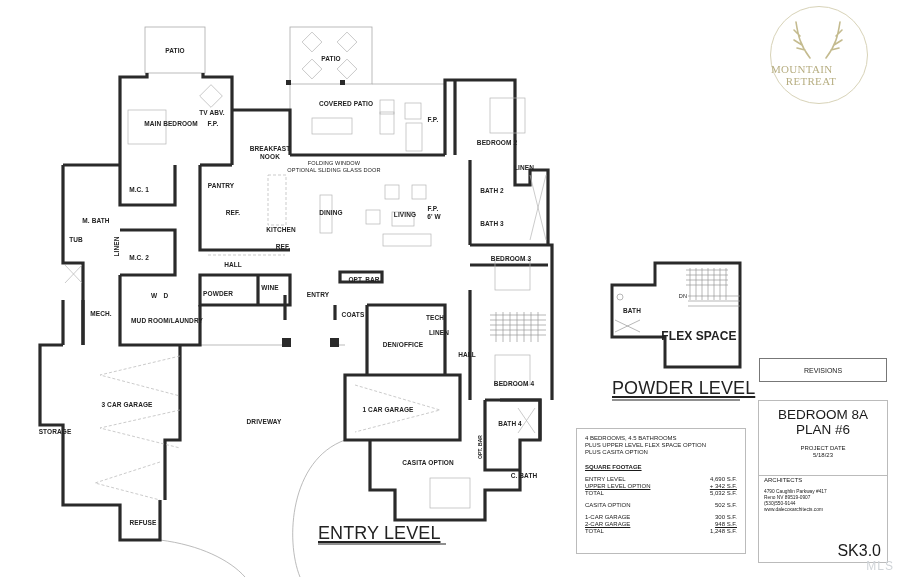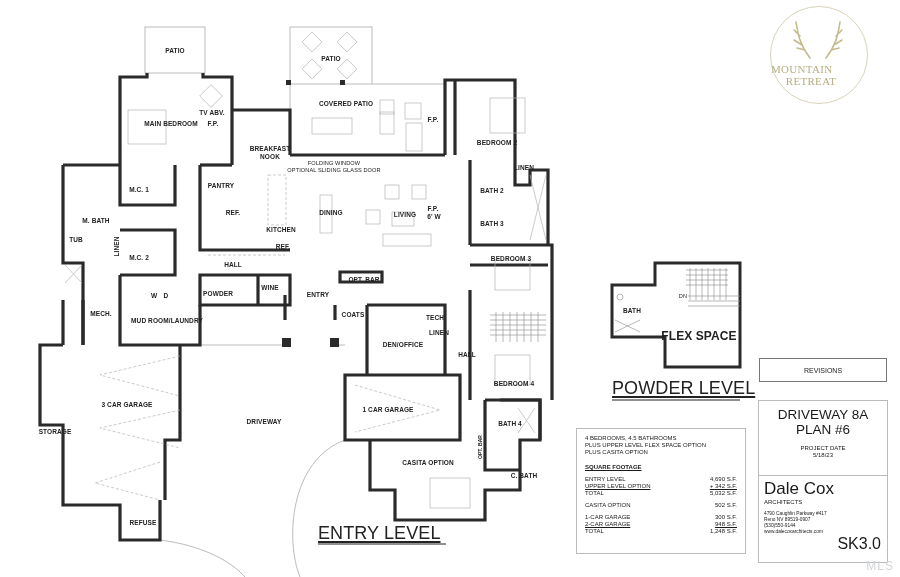--- a/index.html
+++ b/index.html
@@ -11,21 +11,21 @@
   .lbl.big { font-size: 18px; font-weight: normal; text-decoration: underline; text-decoration-thickness: 2px; text-underline-offset: 2px; }
   .box { position: absolute; border: 1px solid #999; background: #fff; }
   .revisions { left: 759px; top: 358px; width: 126px; height: 22px; border: 1px solid #777; font-size: 7px; display: flex; align-items: center; justify-content: center; }
   .proj { left: 758px; top: 400px; width: 128px; height: 74px; border: 1px solid #bbb; text-align: center; }
   .proj .t1 { font-size: 13.5px; margin-top: 6px; line-height: 15px; }
   .proj .t2 { font-size: 6px; margin-top: 8px; line-height: 7px; }
   .arch { left: 758px; top: 475px; width: 128px; height: 86px; border: 1px solid #bbb; }
   .arch .nm { font-size: 17px; margin: 4px 0 0 5px; line-height: 18px; }
   .arch .sub { font-size: 6px; margin: 1px 0 0 5px; }
   .arch .addr { font-size: 4.8px; margin: 6px 0 0 5px; line-height: 6px; }
-  .arch .sk { position: absolute; right: 6px; bottom: 9px; font-size: 16px; }
+  .arch .sk { position: absolute; right: 6px; bottom: 2px; font-size: 16px; }
   .sqft { left: 576px; top: 428px; width: 170px; height: 126px; border: 1px solid #bbb; padding: 6px 8px; box-sizing: border-box; font-size: 6px; line-height: 7px; }
   .sqft .hdr { margin-top: 8px; font-weight: bold; text-decoration: underline; }
   .sqft .row { display: flex; justify-content: space-between; }
   .sqft .u { text-decoration: underline; }
   .sqft .gap { height: 5px; }
   .logo { position: absolute; left: 770px; top: 6px; width: 96px; height: 96px; border-radius: 50%; border: 1.5px solid #d8d3b8; }
   .logo .w1 { position: absolute; left: 0; right: 0; top: 56px; font-family: "Liberation Serif", serif; color: #b7ae82; font-size: 11px; letter-spacing: 0.3px; }
   .logo .w2 { position: absolute; left: 0; right: 16px; top: 68px; text-align: center; font-family: "Liberation Serif", serif; color: #b7ae82; font-size: 11px; letter-spacing: 0.3px; }
   .mls { position: absolute; right: 6px; bottom: 4px; font-size: 12px; font-weight: normal; color: #d0d4d8; letter-spacing: 1px; }
 </style>
@@ -269,28 +269,27 @@
       <span>TOTAL</span>
       <span>1,248 S.F.</span>
     </div>
 </div>
 
 <div class="box revisions">
   <span>REVISIONS</span>
 </div>
 
 <div class="box proj">
-  <div class="t1">DRIVEWAY 8A</div>
+  <div class="t1">BEDROOM 8A</div>
   <div class="t1" style="margin-top:0">PLAN #6</div>
   <div class="t2">PROJECT DATE</div>
   <div class="t2" style="margin-top:0">5/18/23</div>
 </div>
 
 <div class="box arch">
-  <div class="nm">Dale Cox</div>
   <div class="sub">ARCHITECTS</div>
   <div class="addr">
     <div>4790 Caughlin Parkway #417</div>
     <div>Reno NV 89519-0907</div>
     <div>(530)550-9144</div>
     <div>www.dalecoxarchitects.com</div>
   </div>
   <div class="sk">SK3.0</div>
 </div>
 

